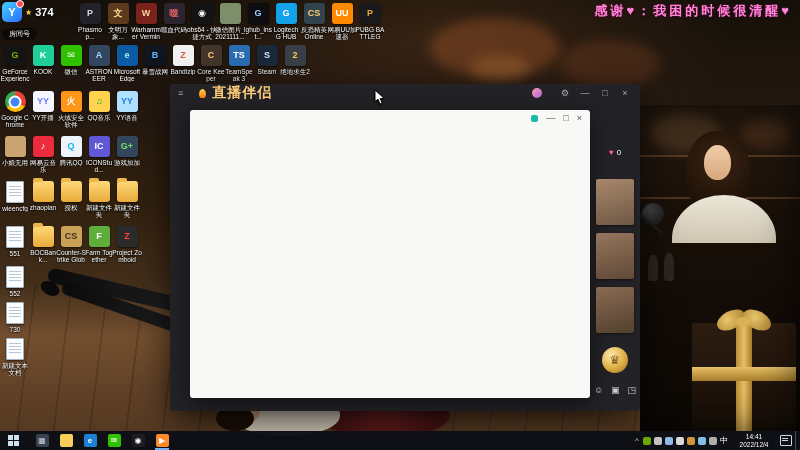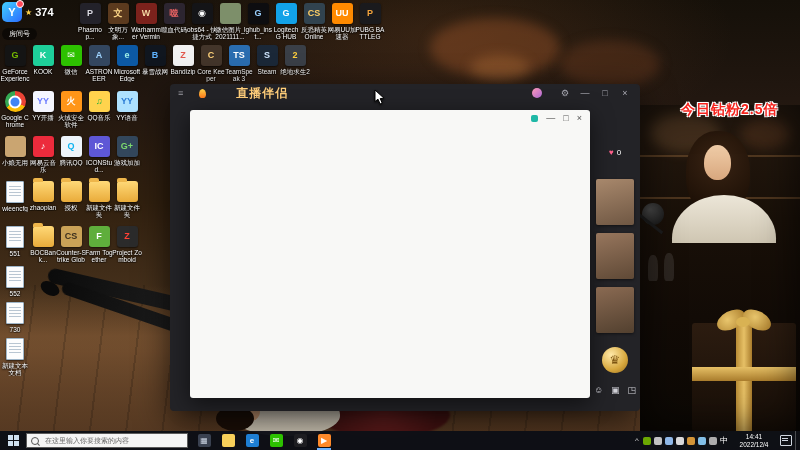--- a/index.html
+++ b/index.html
@@ -54,21 +54,21 @@
   .di.shape-chrome .di-ic::after{content:"";position:absolute;left:50%;top:50%;width:9px;height:9px;border-radius:50%;
     background:#4285f4;border:2px solid #fff;transform:translate(-50%,-50%);}
 
   
   #app-window{position:absolute;left:170px;top:84px;width:470px;height:327px;background:#232327;border-radius:4px;
     box-shadow:0 10px 34px rgba(0,0,0,.65);z-index:5;}
   .titlebar{height:18px;display:flex;align-items:center;padding:0 8px;gap:6px;}
   .menu-glyph{color:#9a9aa2;font-size:9px;line-height:18px;}
   .flame{width:7px;height:9px;margin-left:10px;border-radius:50% 50% 50% 50%/60% 60% 40% 40%;
     background:linear-gradient(180deg,#ffd24a,#ff7a1a);}
-  .app-title{font-size:12px;font-weight:bold;color:#ffce7a;letter-spacing:1px;margin-left:24px;}
+  .app-title{font-size:14px;font-weight:bold;color:#ffce7a;letter-spacing:1px;}
   .tb-spacer{flex:1;}
   .avatar{width:10px;height:10px;border-radius:50%;background:linear-gradient(135deg,#ff9ab8,#b06ad6);margin-right:10px;}
   .tb-ic{color:#a9a9b2;font-size:9px;width:14px;text-align:center;line-height:18px;}
   .dialog{position:absolute;left:20px;top:26px;width:400px;height:288px;background:#f8f8f6;border-radius:3px;
     box-shadow:0 6px 22px rgba(0,0,0,.55);}
   .dlg-controls{position:absolute;top:4px;right:8px;display:flex;align-items:center;gap:8px;}
   .dlg-dot{width:7px;height:7px;border-radius:2px;background:#1fb8a6;}
   .dlg-ic{font-size:9px;color:#555;line-height:1;}
   .side-panel{position:absolute;left:422px;top:20px;width:46px;height:300px;display:flex;flex-direction:column;align-items:center;}
   .likes{margin-top:44px;display:flex;gap:3px;align-items:center;font-size:8px;color:#fff;}
@@ -525,35 +525,31 @@
   </div>
 
   <div id="room-badge">
     <div class="badge-row">
       <span class="badge-logo">Y</span>
       <span class="badge-star">★</span>
       <span class="badge-num">374</span>
     </div>
     <span class="badge-pill">房间号</span>
   </div>
-  <div id="diamond-banner">今日钻粉2.5倍</div>
+  <div id="thanks-msg">感谢♥：我困的时候很清醒♥</div>
 
   <div id="taskbar">
     <div class="start">
       <span class="win-logo">
         <span class="wsq"></span>
           <span class="wsq"></span>
           <span class="wsq"></span>
           <span class="wsq"></span>
       </span>
     </div>
-    <div class="searchbox">
-      <span class="mag"></span>
-      <input placeholder="在这里输入你要搜索的内容" style="">
-    </div>
     <div class="tb-apps">
 
     <div class="tb-app">
           <span class="tb-app-ic" style="background: rgb(58, 65, 80);">
             <span class="tb-app-g" style="color: rgb(207, 216, 230);">▦</span>
           </span>
         </div>
         <div class="tb-app">
           <span class="tb-app-ic" style="background: rgb(247, 207, 90);">
             <span class="tb-app-g"></span>

